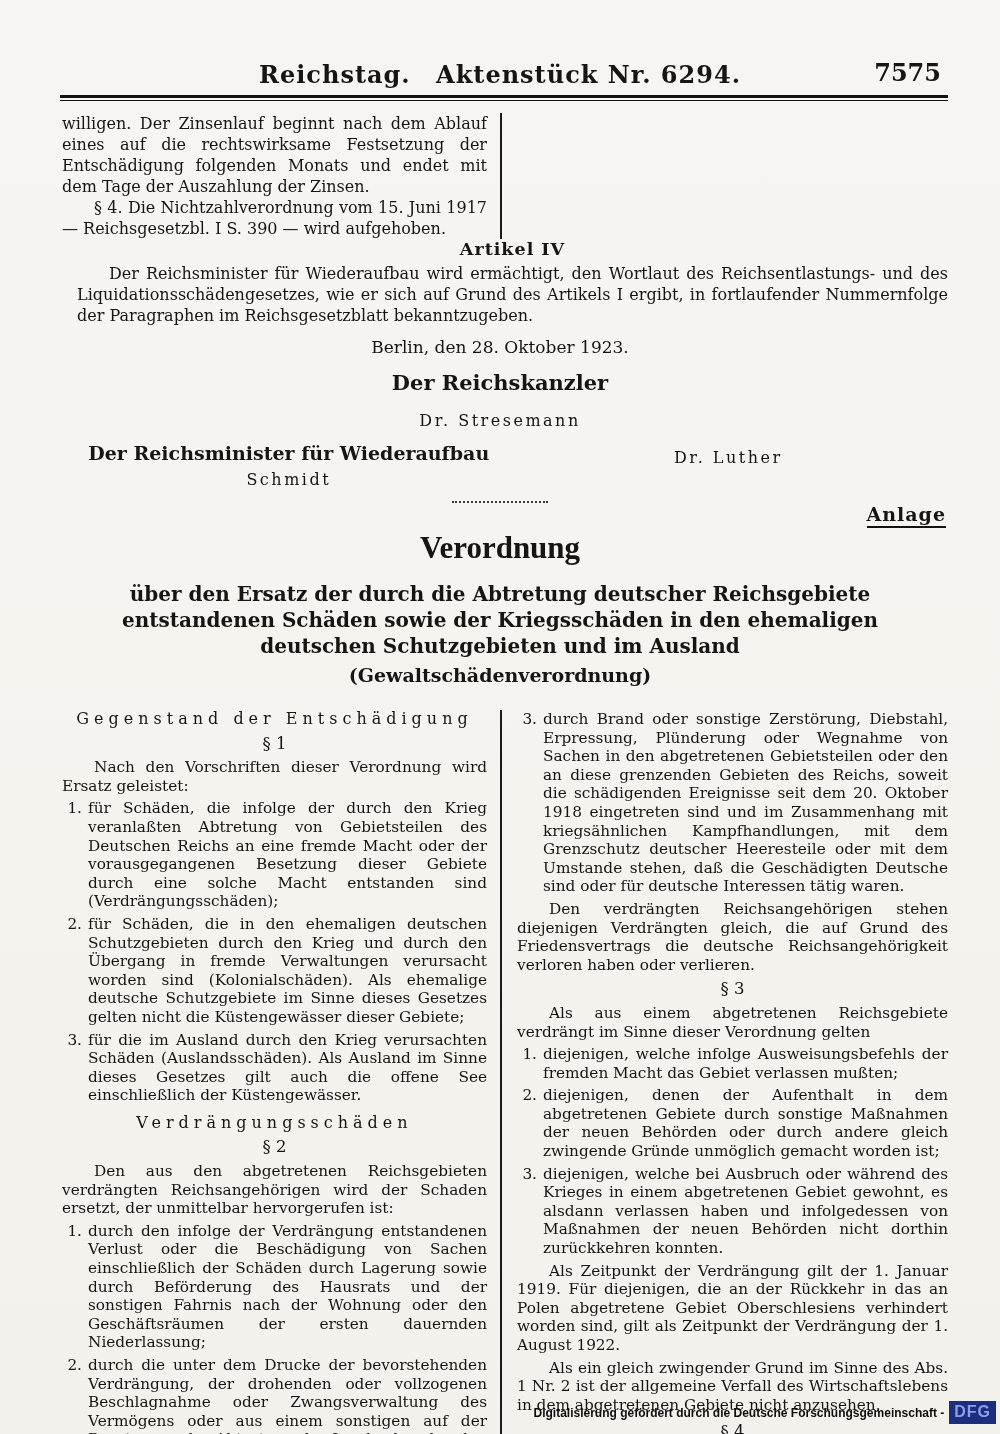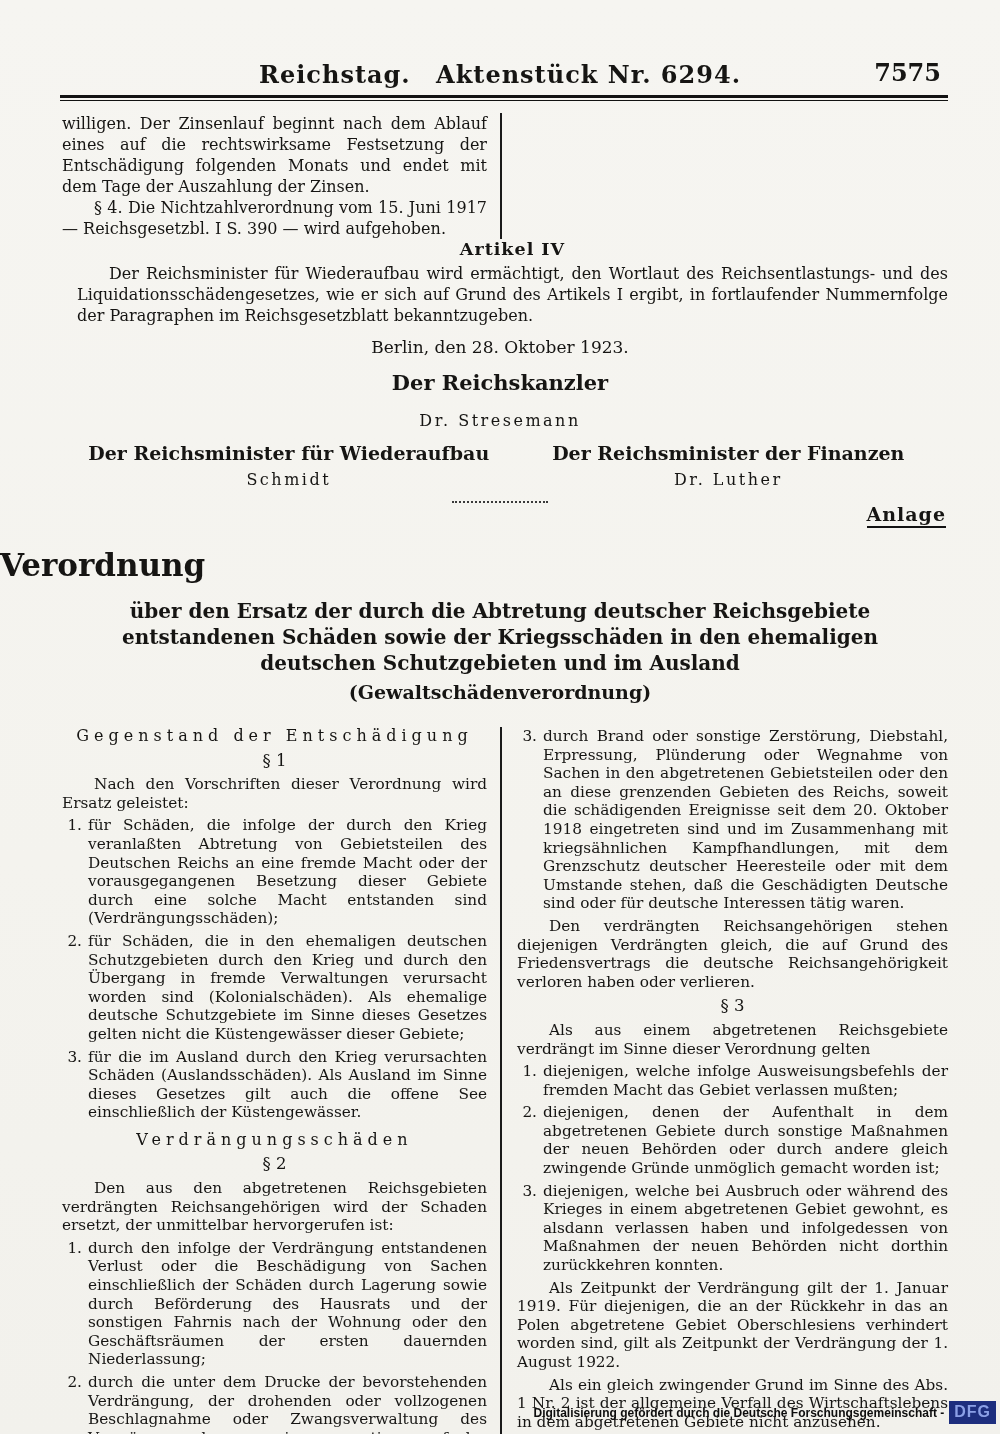--- a/index.html
+++ b/index.html
@@ -39,21 +39,21 @@
   .sig-chanc-title { margin-top:13px; text-align:center; font-size:21px; font-weight:bold; }
   .sig-chanc-name { margin-top:16px; text-align:center; font-size:16px; letter-spacing:2.5px; }
   .ministers { display:flex; margin-top:12px; padding:0 52px 0 62px;margin-left:7px; }
   .minister { width:50%; text-align:center; }
   .minister-title { font-size:19px; font-weight:bold; }
   .minister-name { margin-top:6px; font-size:16px; letter-spacing:2.5px; }
   .mid-rule { margin:12px auto 0; width:96px; border-top:2px dotted #3a3a3a; }
   .annex-row { margin:0 54px 0 0; text-align:right; }
   .annex { display:inline-block; font-size:19px; font-weight:bold; border-bottom:2.5px solid #121212; padding-bottom:1px; letter-spacing:1px; }
   
-  .title-main { margin-top:19px; font-size:31px; font-weight:bold; }
+  .title-main { margin-top:2px; text-align:center; font-size:31px; font-weight:bold;font-family:Liberation Serif, serif; }
   .title-sub { margin-top:15px; padding:0 86px; text-align:center; font-size:20px; font-weight:bold; line-height:1.3; }
   .title-short { margin-top:5px; text-align:center; font-size:19px; font-weight:bold; }
   
   .body-cols { margin-top:24px; font-size:15.3px; line-height:18.6px; }
   .spaced-heading { text-align:center; font-size:16px; letter-spacing:5px; margin-bottom:5px; white-space:nowrap; }
   .sect-label { text-align:center; font-size:16.5px; margin:6px 0 5px; }
   .body-cols p { margin-bottom:4px; }
   .li { display:flex; margin-bottom:4px; }
   .li-num { flex:0 0 26px; text-align:right; padding-right:6px; }
   .li-txt { flex:1; text-align:justify; }
@@ -99,21 +99,20 @@
   <div class="dateline">Berlin, den 28. Oktober 1923.</div>
   <div class="sig-chanc-title">Der Reichskanzler</div>
   <div class="sig-chanc-name">Dr. Stresemann</div>
 
   <div class="ministers">
     <div class="minister">
       <div class="minister-title">Der Reichsminister für Wiederaufbau</div>
       <div class="minister-name">Schmidt</div>
     </div>
     <div class="minister">
-      <div class="minister-title">Der Reichsminister der Finanzen</div>
       <div class="minister-name">Dr. Luther</div>
     </div>
   </div>
 
   <div class="mid-rule"></div>
 
   <div class="annex-row">
     <span class="annex">Anlage</span>
   </div>
 

